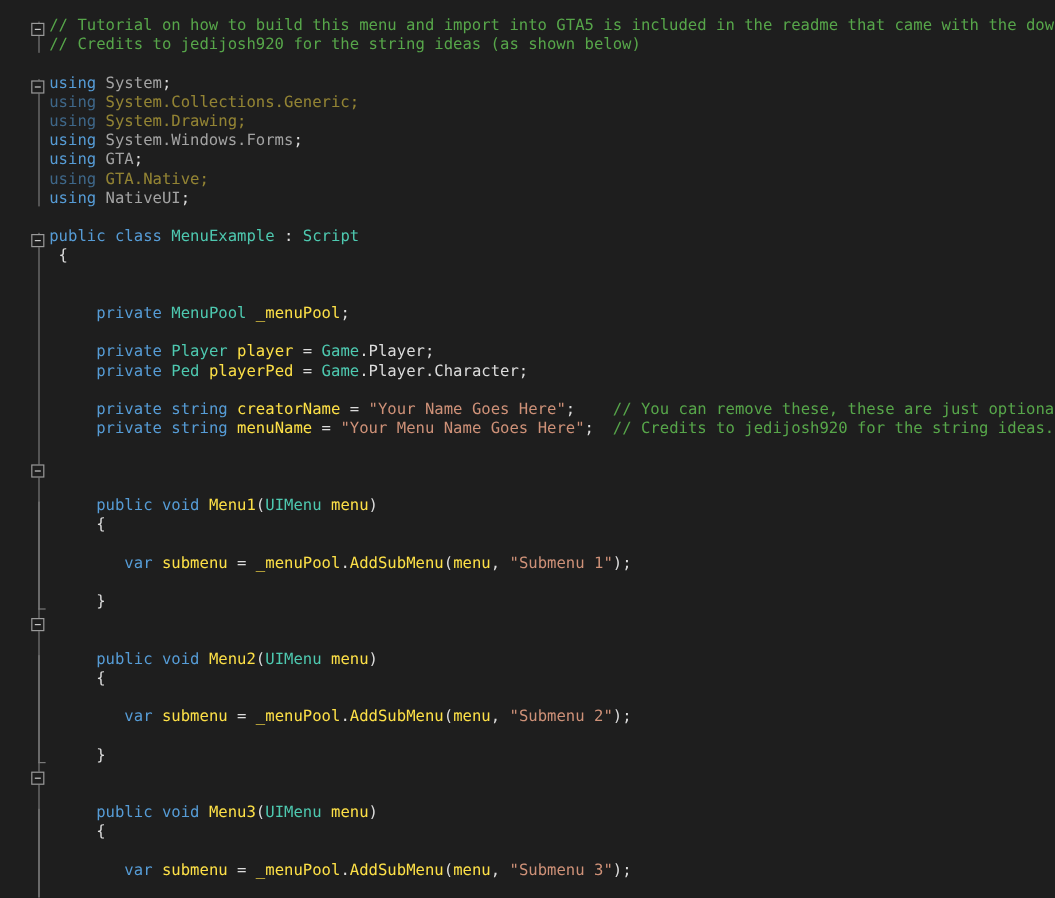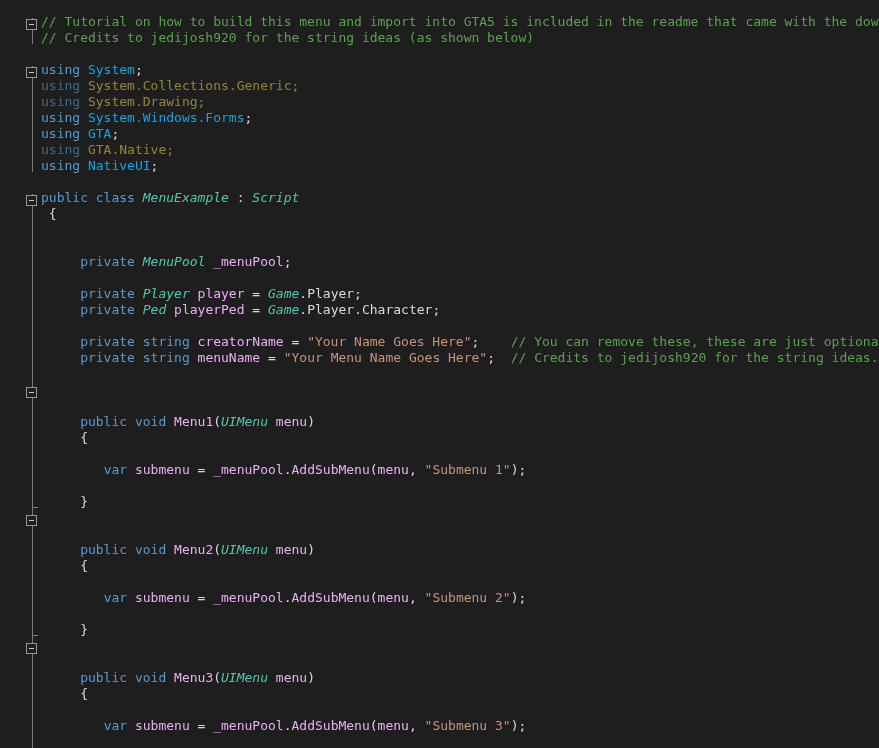--- a/index.html
+++ b/index.html
@@ -76,28 +76,28 @@
     color: #dcdcdc;
   }
   .line {
     height: 16px;
     white-space: pre;
   }
 
   
   .kw   { color: #569cd6; }           
   .kwd  { color: #569cd6; opacity: 0.58; }  
-  .ns   { color: #0ea5e9; }           
+  .ns   { color: #a3a3a3; }           
   .nsd  { color: #fde047; opacity: 0.52; }  
-  .typ  { color: #4ec9b0; font-style: italic; }           
+  .typ  { color: #4ec9b0; }           
   .str  { color: #ce9178; }           
   .cmt  { color: #57a64a; }           
   .pun  { color: #dcdcdc; }           
   .brc  { color: #dcdcdc; }           
-  .id   { color: #f0abfc; }           
+  .id   { color: #fde047; }           
 </style>
 </head>
 <body>
 
 <div id="editor">
 
   <div id="fold-margin">
       <div class="fold-bracket" style="top: 18px; height: 26px;"></div>
       <div class="fold-bracket" style="top: 66px; height: 106px;"></div>
       <div class="fold-bracket" style="top: 194px; height: 570px;"></div>

